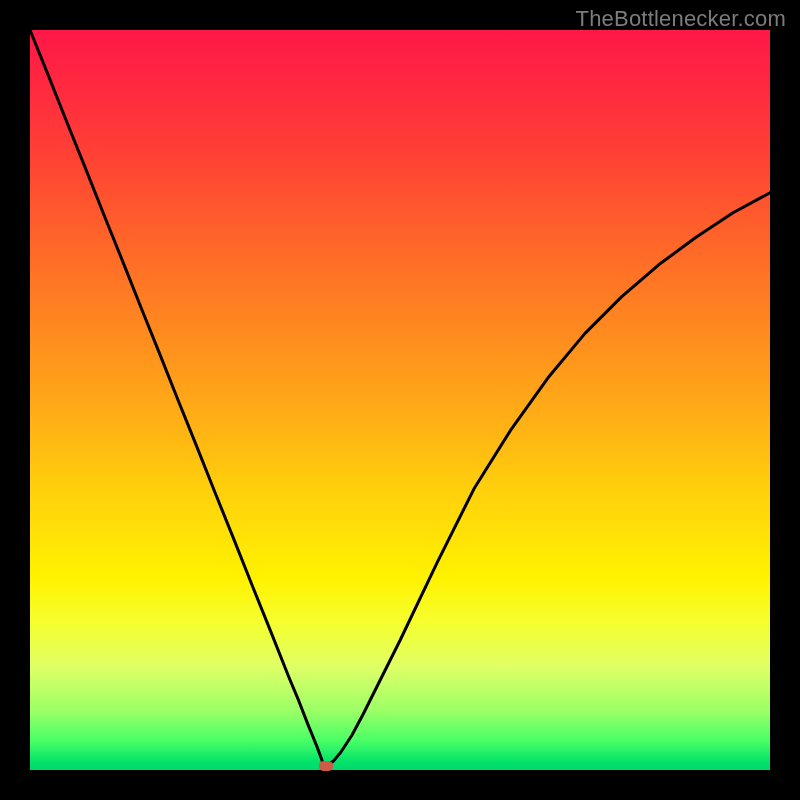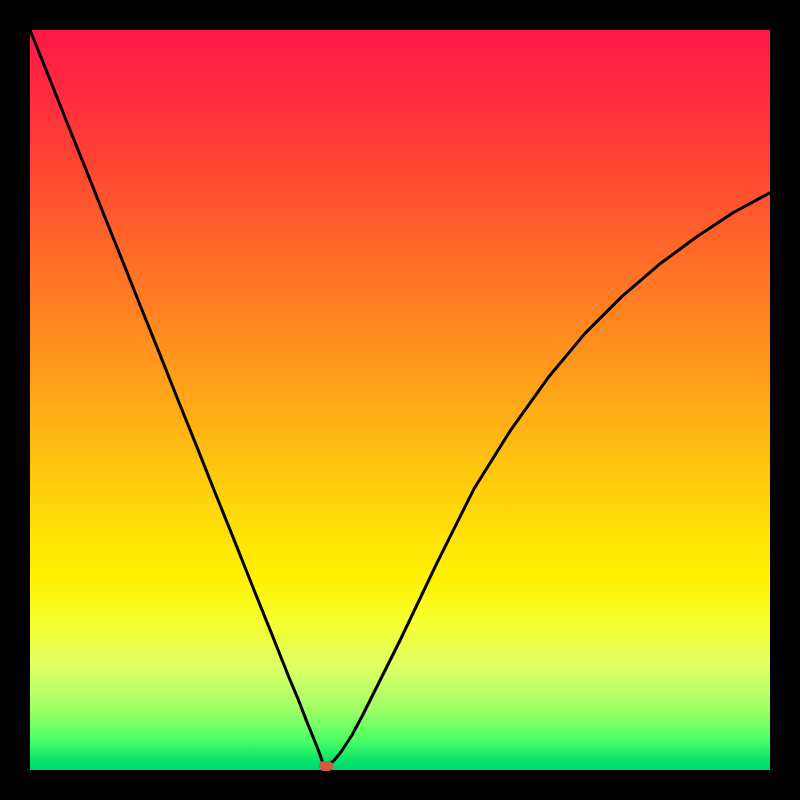--- a/index.html
+++ b/index.html
@@ -75,13 +75,14 @@
 
 <div class="frame">
   <div class="plot-area"></div>
 
   <svg class="curve" viewBox="0 0 740 740" preserveAspectRatio="none">
     <path id="curve-path" d="M0.00 0.00 L18.50 45.88 L37.00 92.50 L55.50 138.38 L74.00 185.00 L92.50 230.88 L111.00 277.50 L129.50 323.38 L148.00 370.00 L166.50 415.88 L185.00 462.50 L203.50 508.38 L222.00 555.00 L240.50 600.88 L259.00 647.50 L268.62 670.44 L277.50 693.38 L287.12 717.06 L292.30 731.12 L296.00 735.56 L299.70 733.34 L303.40 731.12 L310.80 722.24 L321.90 705.22 L333.00 684.50 L351.50 647.50 L370.00 610.50 L407.00 532.80 L444.00 458.80 L481.00 399.60 L518.00 347.80 L555.00 303.40 L592.00 266.40 L629.00 234.58 L666.00 207.20 L703.00 182.78 L740.00 162.80" fill="none" stroke="#000" stroke-width="3" stroke-linecap="round" stroke-linejoin="round"></path>
   </svg>
 
   <div id="min-marker" class="min-marker" style="left: 326px; top: 765.56px;"></div>
 
+  <div class="watermark">TheBottlenecker.com</div>
 </div>
 
 </body></html>

